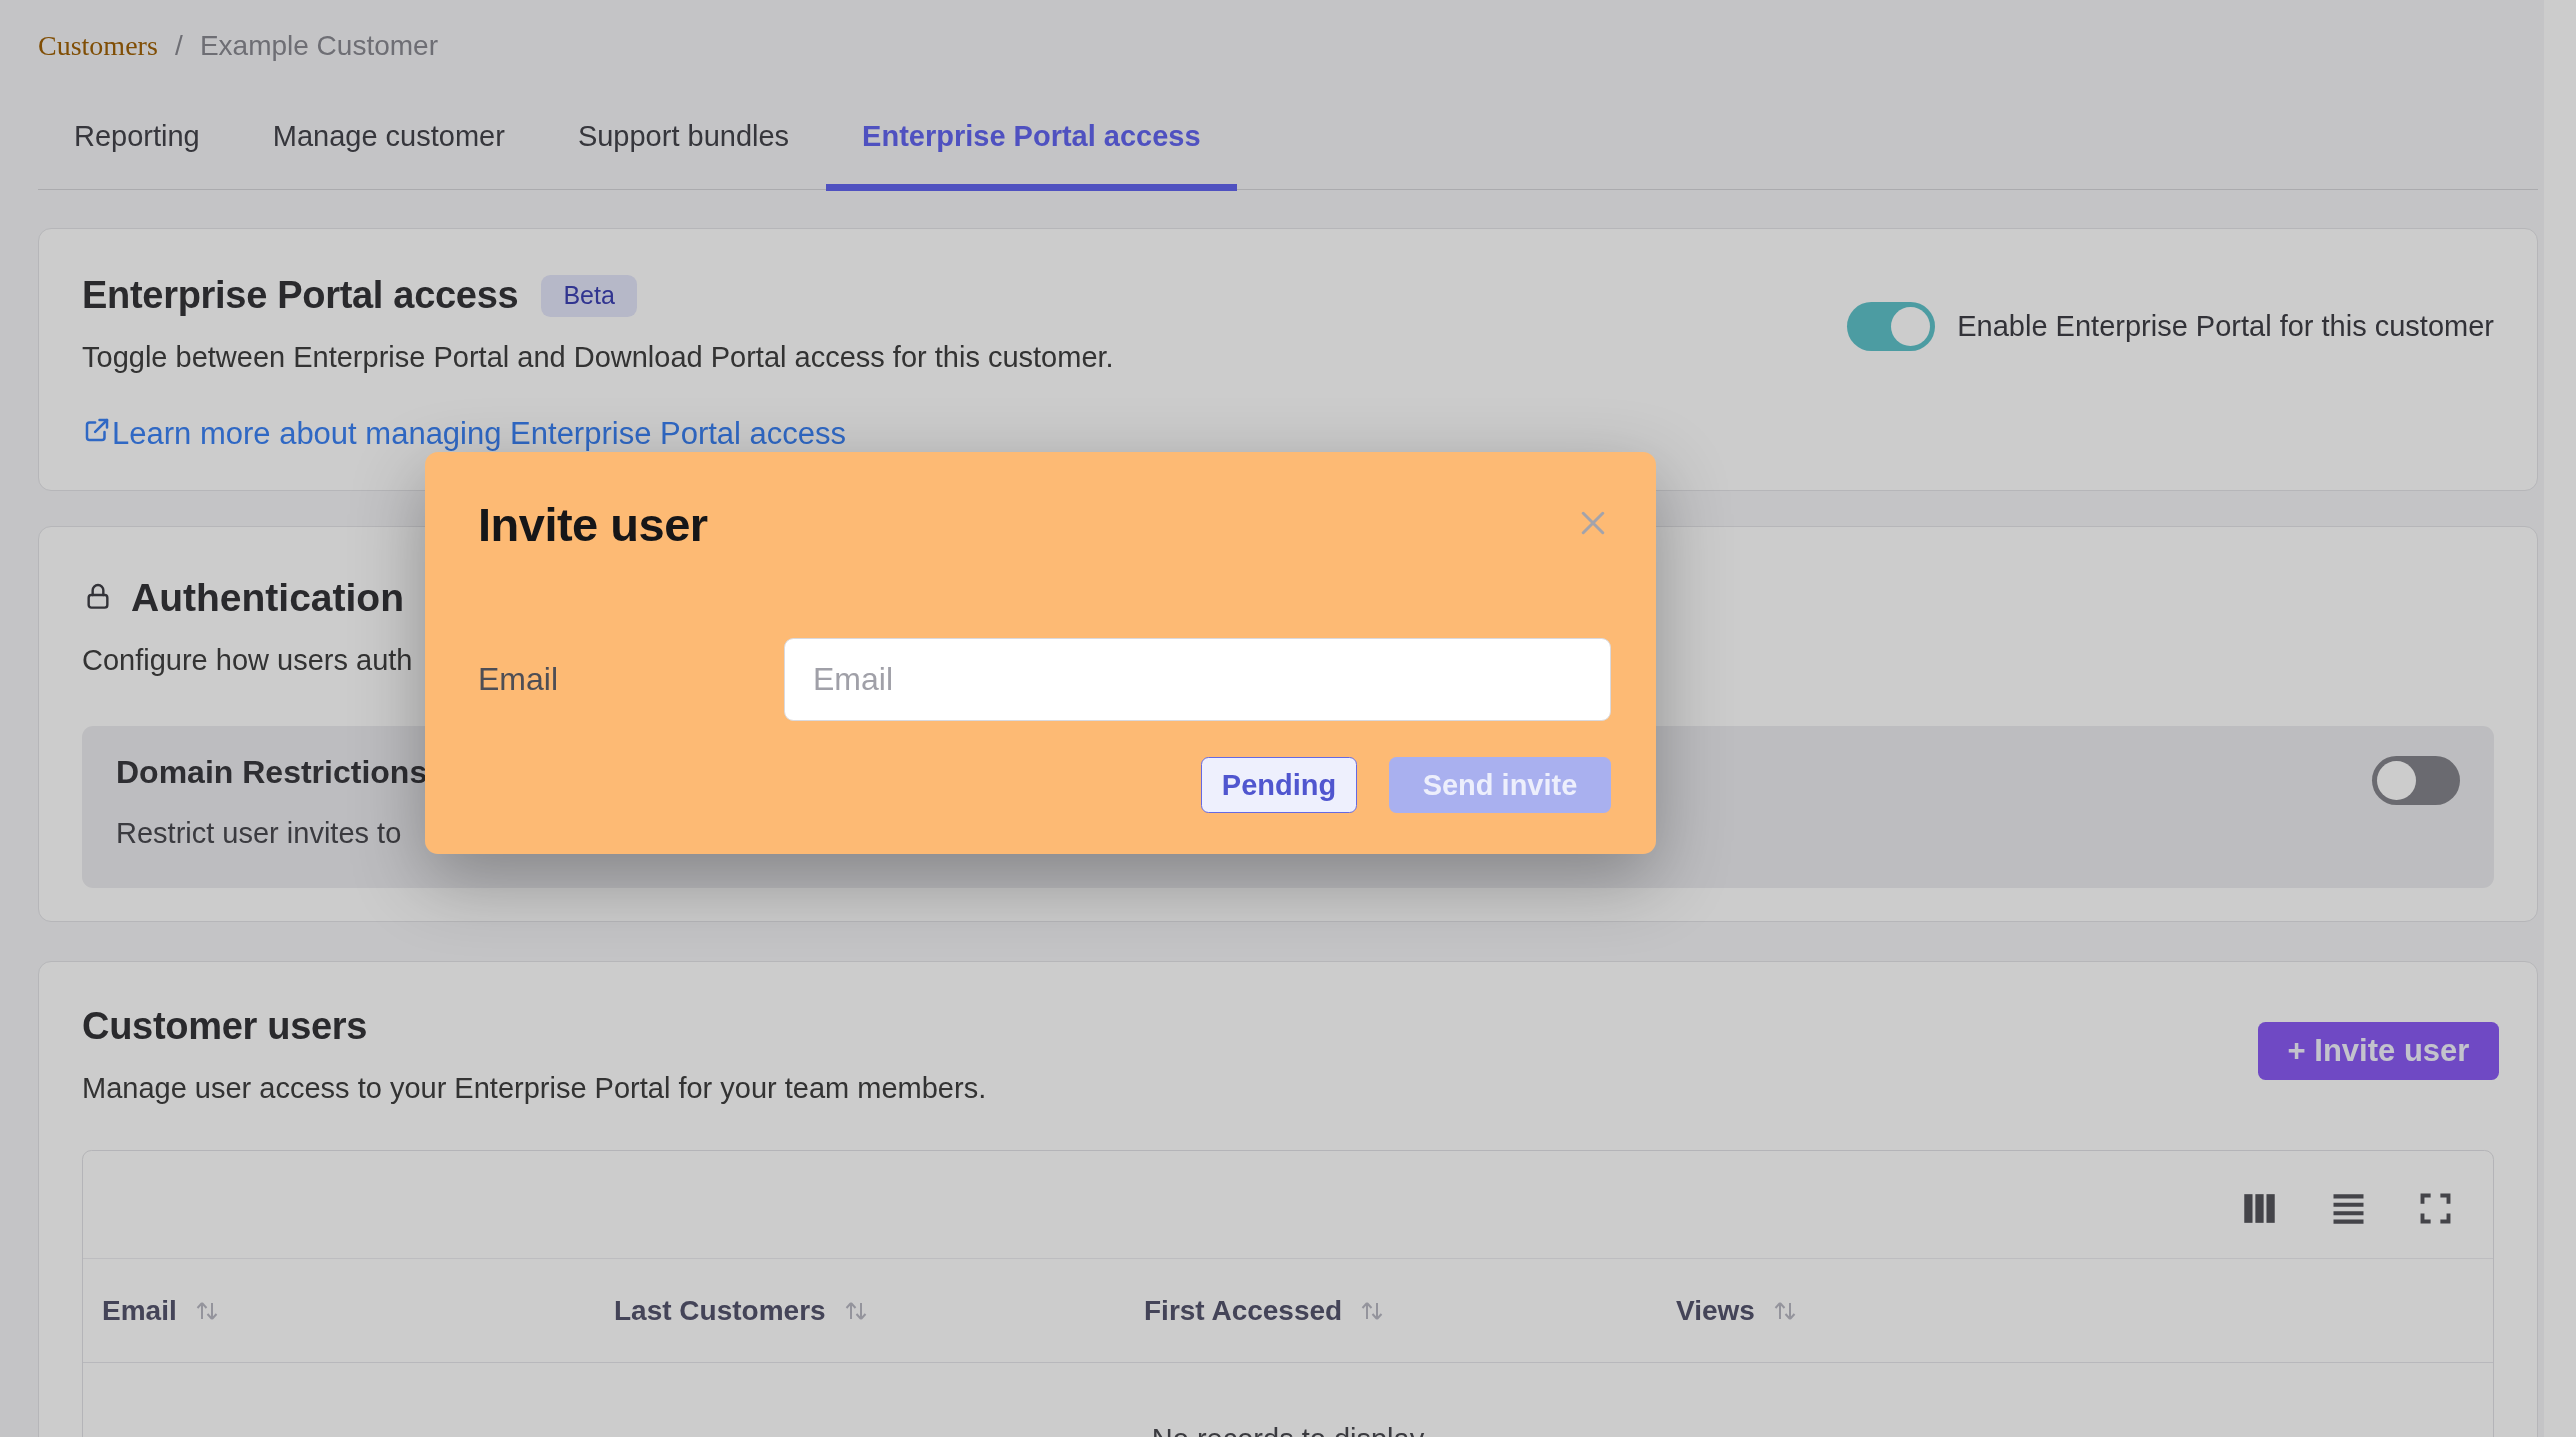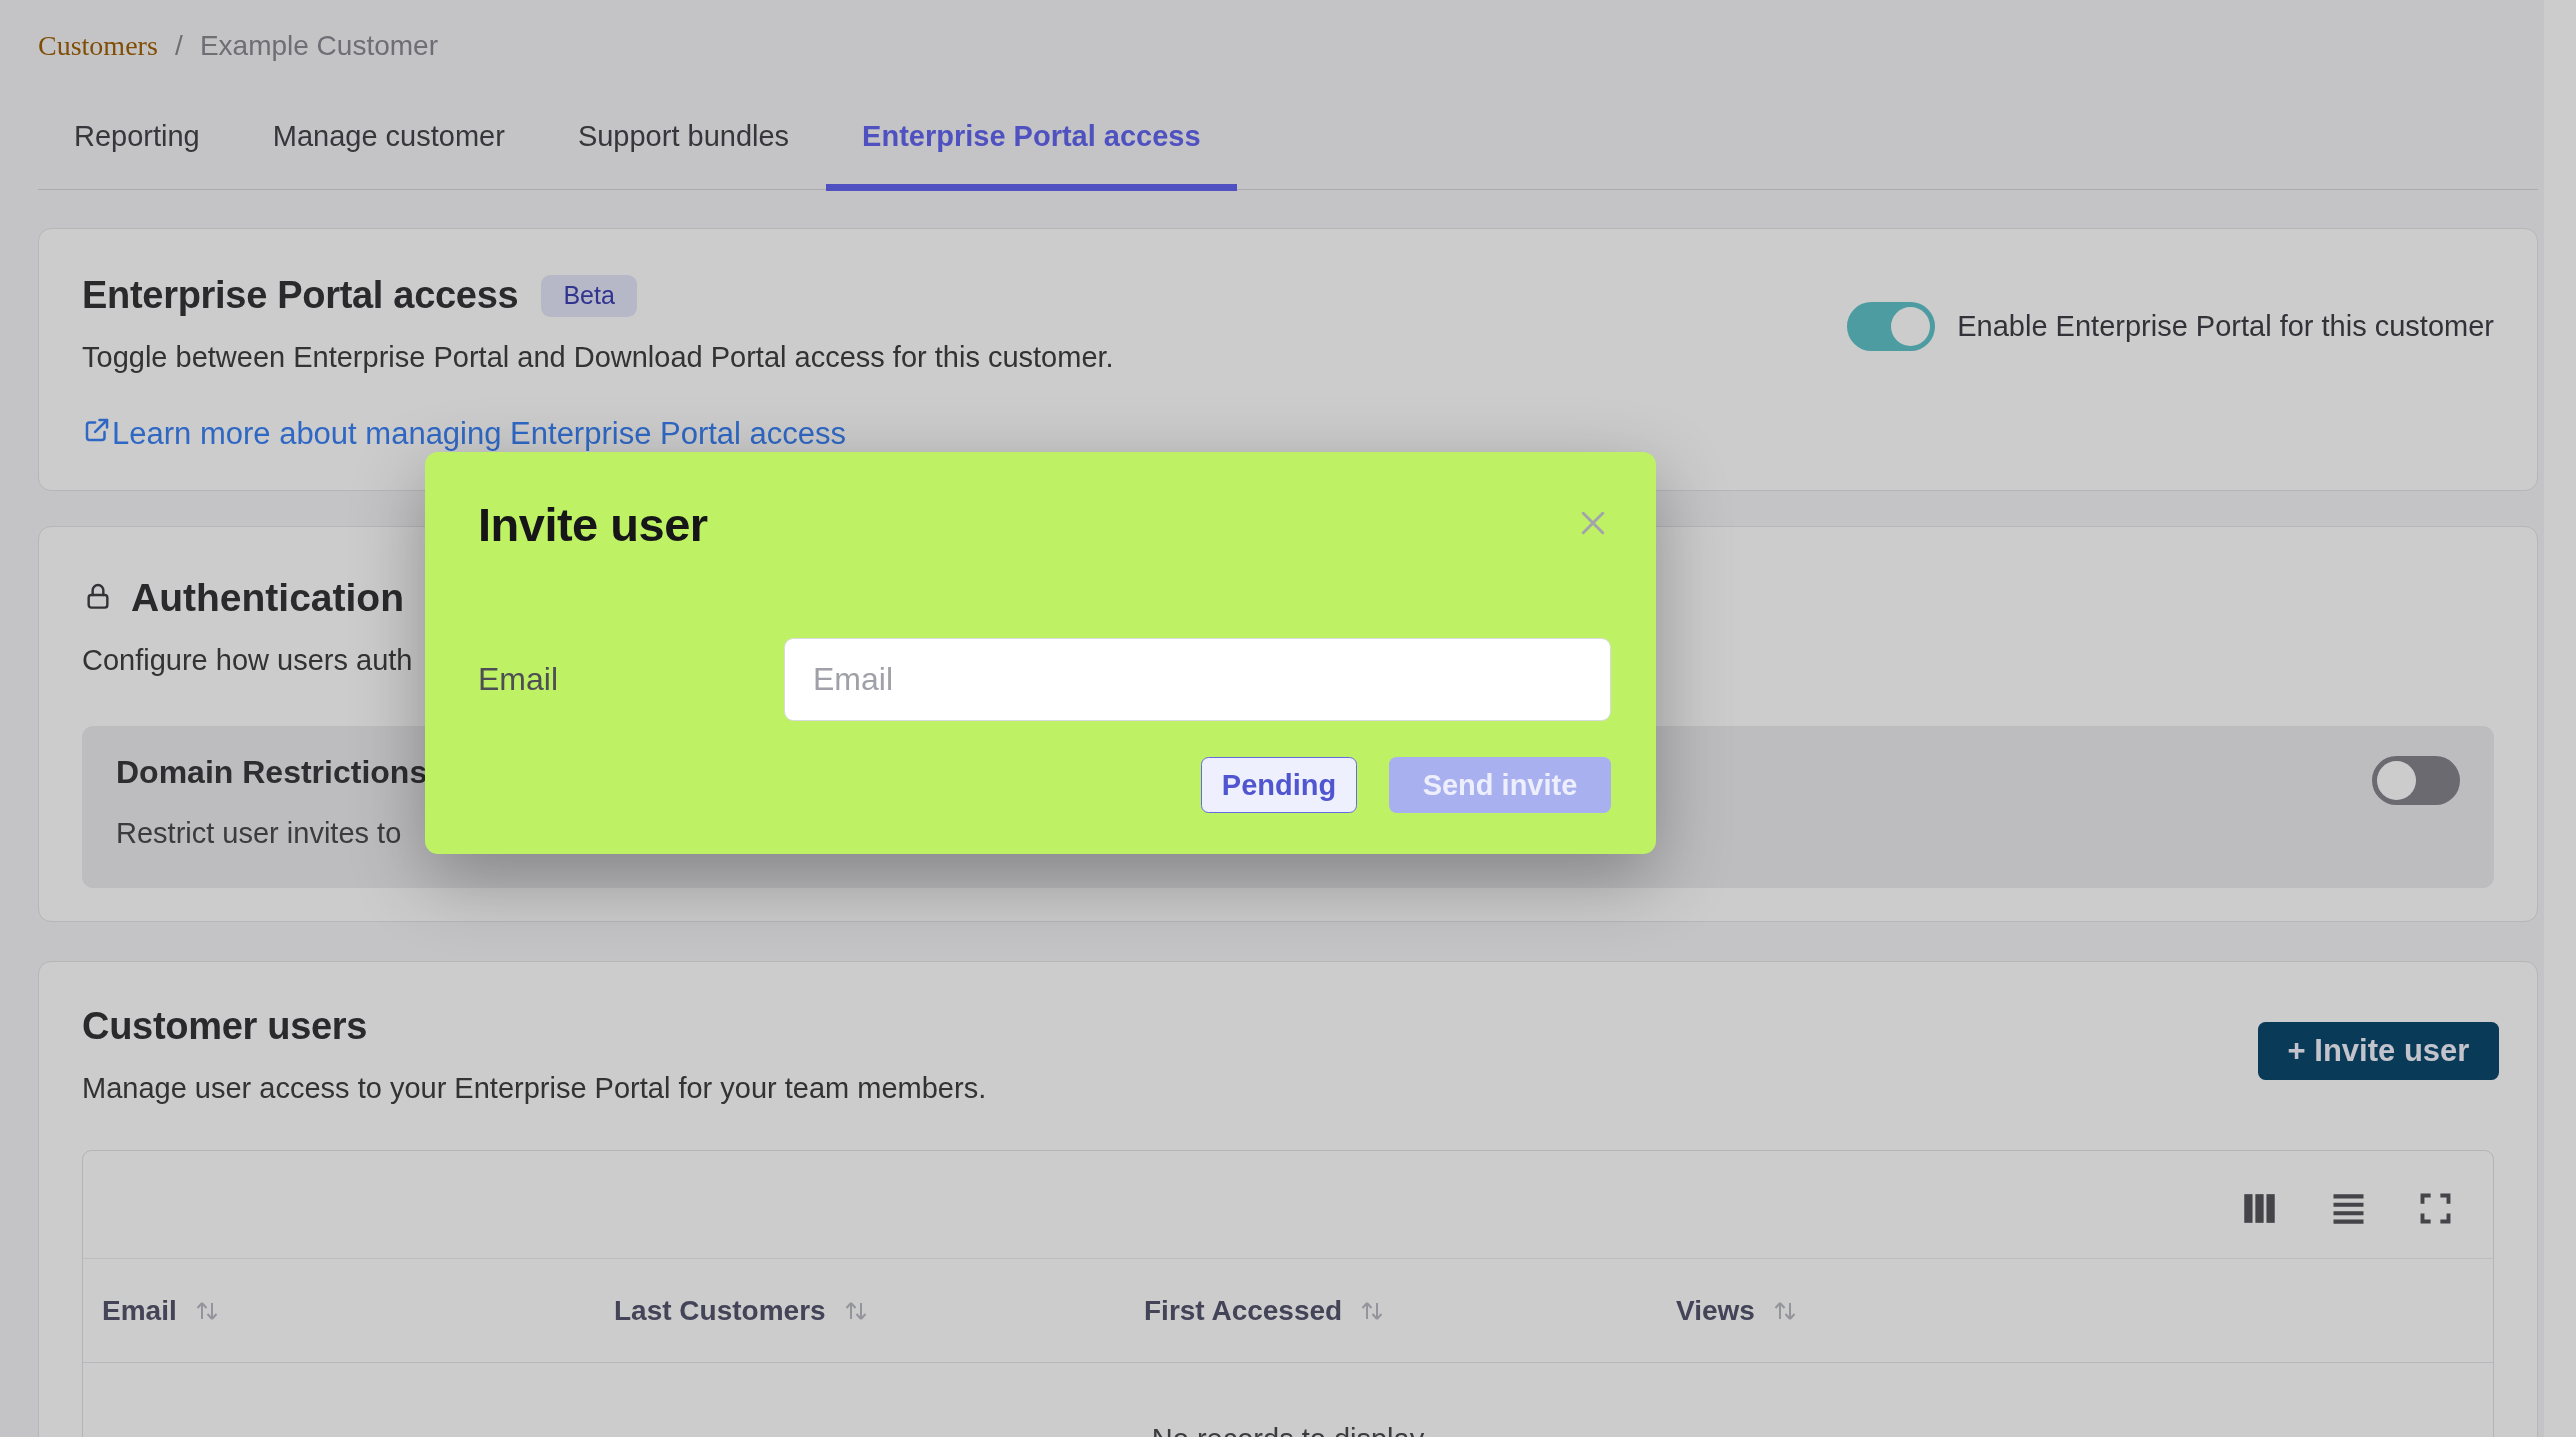--- a/index.html
+++ b/index.html
@@ -60,21 +60,21 @@
     height:162px; padding:28px 34px 0; position:relative;
   }
   .inner-title { font-size:32px; font-weight:bold; color:#3a3a3f; }
   .inner-desc { margin-top:26px; font-size:29px; color:#4a4a50; }
   .inner-toggle { position:absolute; top:30px; right:34px; }
 
   
   .invite-btn {
     position:absolute; top:60px; right:38px;
     width:241px; height:58px; border:none; border-radius:7.5px;
-    background:#0c4a6e; color:#f4f4ff; font-size:31px; font-weight:bold;
+    background:#8b5cf6; color:#f4f4ff; font-size:31px; font-weight:bold;
     font-family:"Liberation Sans", sans-serif; cursor:pointer;
   }
   .table-wrap { margin-top:45px; border:1.9px solid #e2e2e6; border-radius:9.4px; height:357px; background:#fff; overflow:hidden; }
   .table-toolbar { height:107px; display:flex; justify-content:flex-end; align-items:center; gap:45px; padding:7.5px 38px 0 0; }
   .tool-btn { background:none; border:none; cursor:pointer; padding:0; line-height:0; }
   .thead { display:flex; align-items:center; height:105px; border-top:1.9px solid #ededf0; border-bottom:1.9px solid #e7e7eb; }
   .th { display:flex; align-items:center; gap:15px; font-size:28px; font-weight:bold; color:#55556e; }
   .th:nth-child(1){ width:531px; padding-left:19px; }
   .th:nth-child(2){ width:530px; }
   .th:nth-child(3){ width:532px; }
@@ -84,21 +84,21 @@
   .empty-row { position:relative; height:85px; }
   .empty-text { position:absolute; top:60px; left:0; right:0; text-align:center; font-size:29px; color:#4a4a50; }
 
   
   .scroll-track { position:absolute; top:0; right:0; width:32px; height:1437px; background:#ffffff; }
 
   
   .overlay { position:fixed; inset:0; background:rgba(0,0,0,0.2); z-index:50; }
   .modal {
     position:absolute; left:425px; top:452px; width:1231px; height:402px; z-index:60;
-    background:#bef264; border-radius:13px; padding:49px 45px 0 53px;
+    background:#fdba74; border-radius:13px; padding:49px 45px 0 53px;
     box-shadow:0 24.4px 75px rgba(0,0,0,0.30);
   }
   .modal-title { font-size:47px; font-weight:bold; color:#161618; letter-spacing:-0.5px; line-height:1; }
   .modal-close { position:absolute; top:53px; right:45px; background:none; border:none; cursor:pointer; line-height:0; padding:0; }
   .modal-form-row { display:flex; align-items:center; margin-top:90px; }
   .modal-label { width:306px; font-size:32px; font-weight:500; color:#4e4e55; }
   .modal-input {
     flex:1; height:83px; border:1.9px solid #d9d9de; border-radius:9.4px;
     font-size:32px; color:#3f3f46; padding:0 28px;
     font-family:"Liberation Sans", sans-serif; outline:none; background:#fff;

